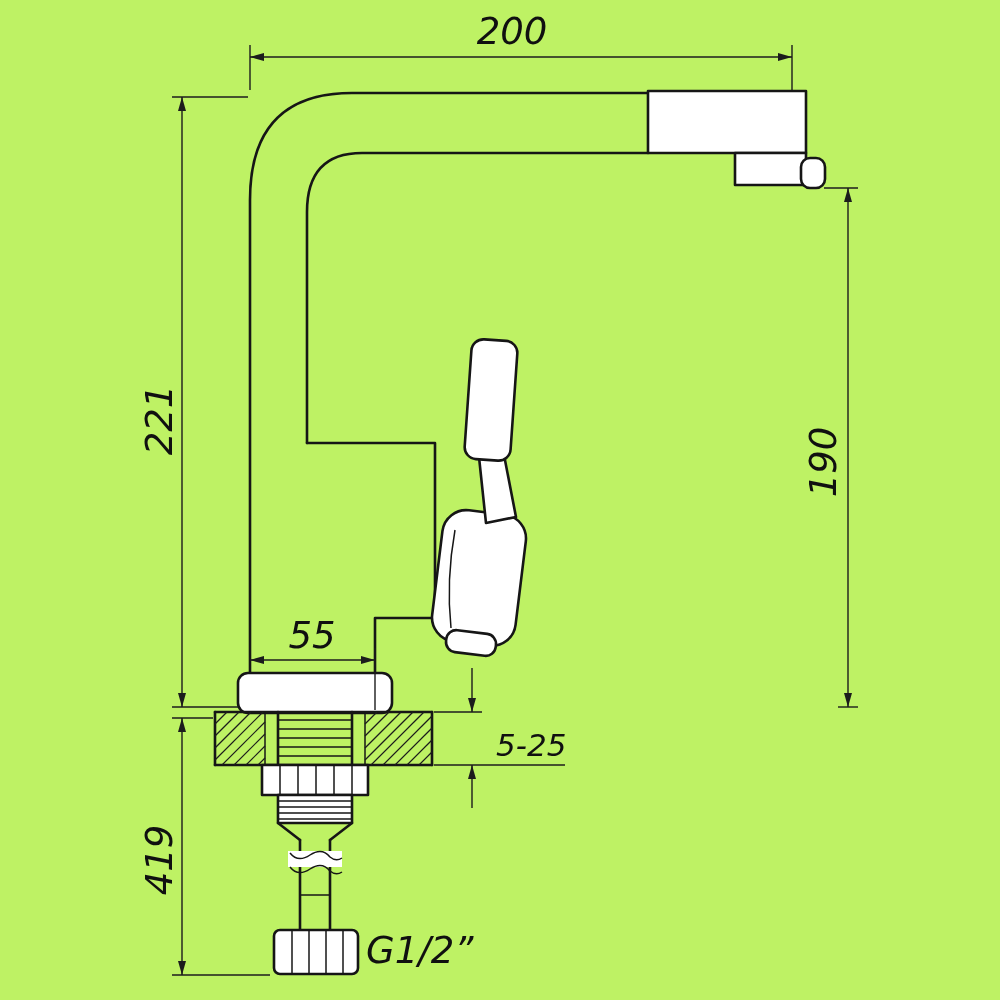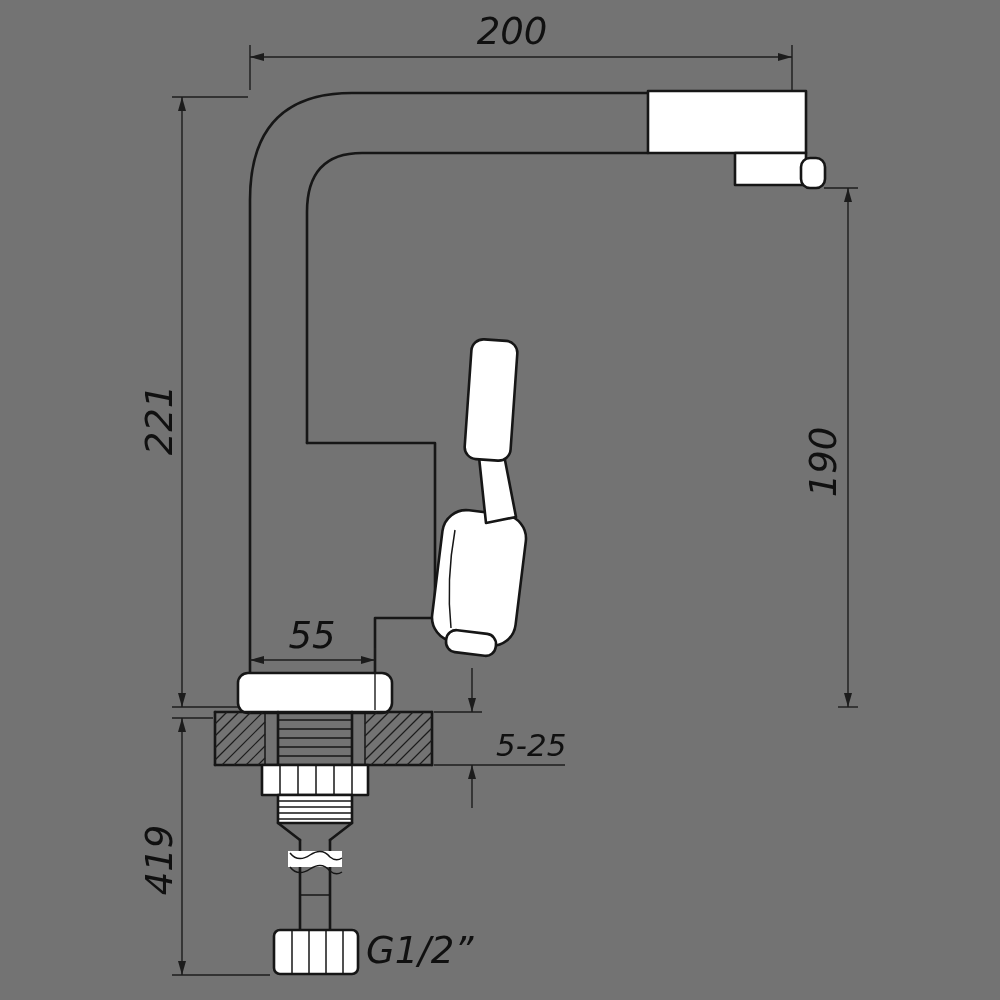--- a/index.html
+++ b/index.html
@@ -1,16 +1,16 @@
 <!DOCTYPE html>
 <html><head>
 <meta charset="utf-8">
 <style>
   html,body{margin:0;padding:0;background:#ffffff;}
-  .sheet{position:relative;width:1000px;height:1000px;background:#737373;overflow:hidden;}
+  .sheet{position:relative;width:1000px;height:1000px;background:#bef264;overflow:hidden;}
   svg{display:block;}
   .outline{fill:none;stroke:#161616;stroke-width:2.6;stroke-linejoin:round;stroke-linecap:round;}
   .outline-fill{fill:#ffffff;stroke:#161616;stroke-width:2.6;stroke-linejoin:round;}
   .thin{fill:none;stroke:#161616;stroke-width:1.5;}
   .dim{fill:none;stroke:#1c1c1c;stroke-width:1.4;}
   .arrow{fill:#1c1c1c;stroke:none;}
   .hatch{stroke:#1c1c1c;stroke-width:1.2;}
   .dimtext{font-family:"DejaVu Sans",sans-serif;font-style:italic;font-size:37px;fill:#101010;}
   .dimtext-small{font-family:"DejaVu Sans",sans-serif;font-style:italic;font-size:31px;fill:#101010;}
 </style>

